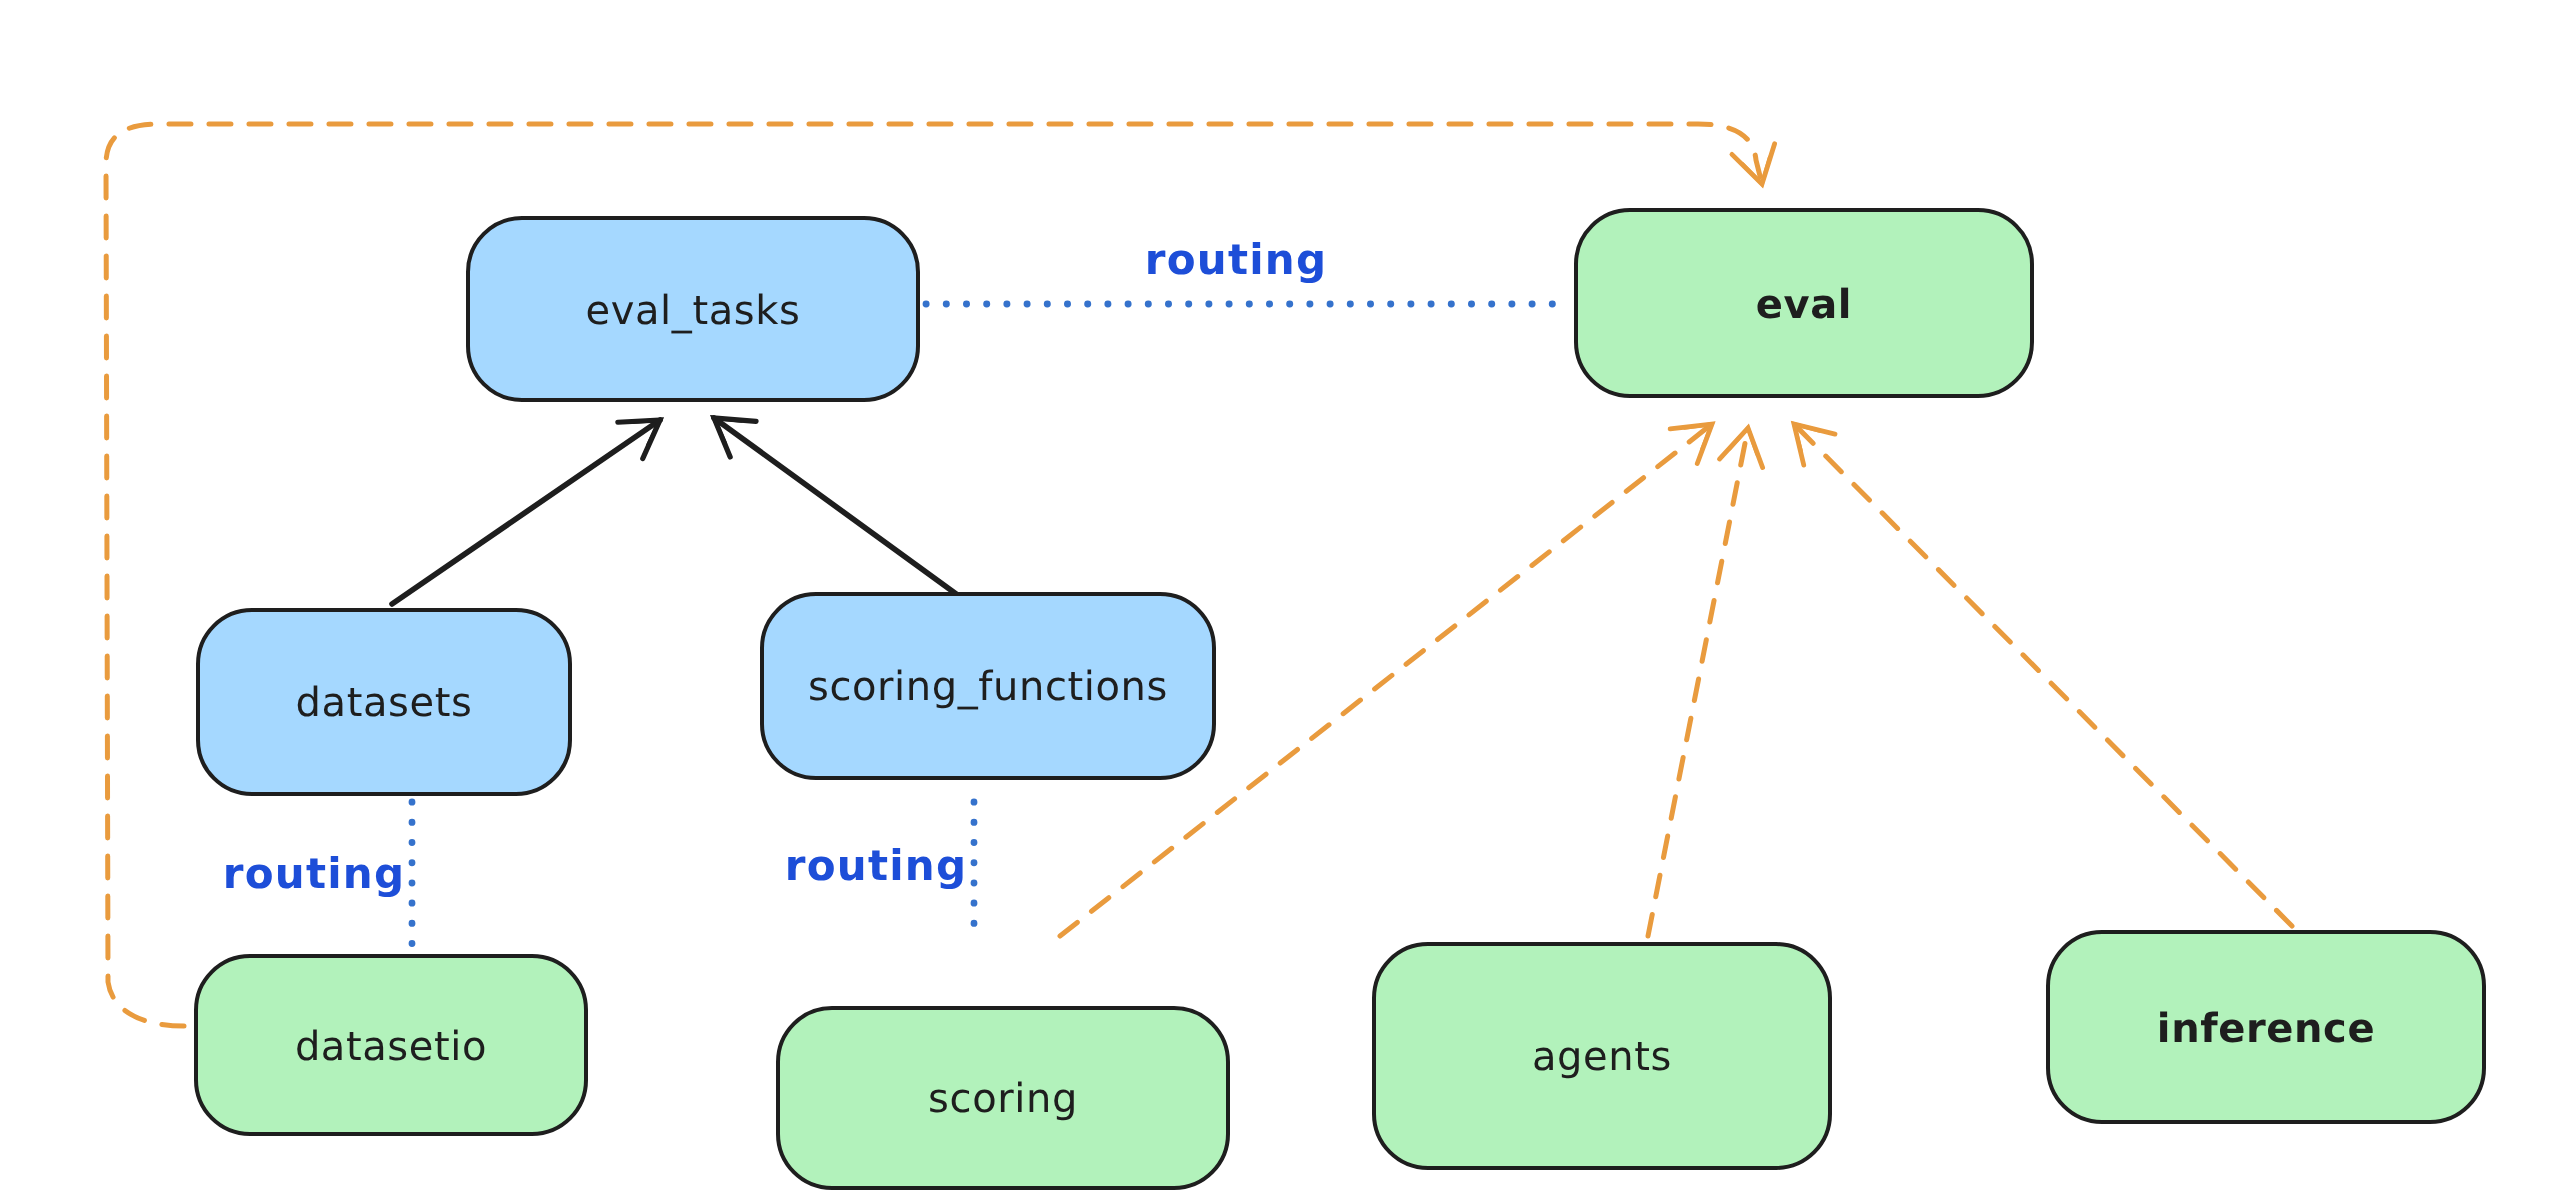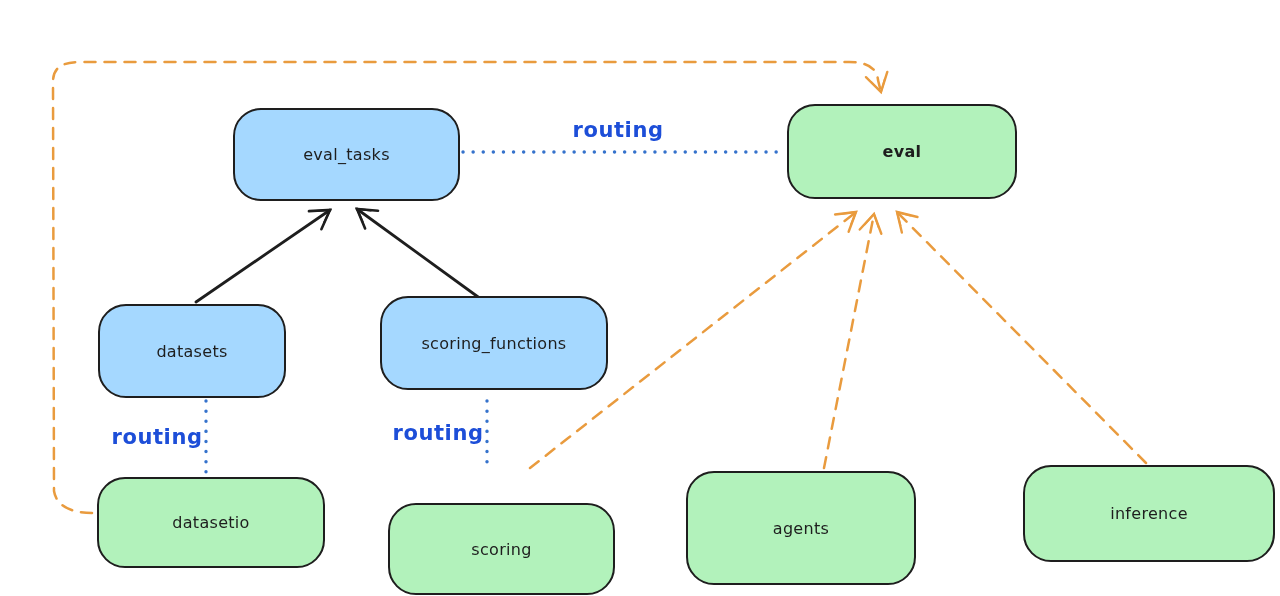--- a/index.html
+++ b/index.html
@@ -17,21 +17,21 @@
     width: 1280px; height: 596px;
   }
   .node {
     position: absolute;
     box-sizing: border-box;
     border: 2.6px solid #1e1e1e;
     border-radius: 28px;
     display: flex;
     align-items: center;
     justify-content: center;
-    font-size: 16px;
+    font-size: 20px;
     color: #1e1e1e;
     letter-spacing: 0.3px;
     text-align: center;
   }
   .node.api      { background: #a5d8ff; }
   .node.provider { background: #b2f2bb; }
   .routing-label {
     position: absolute;
     transform: translate(-50%, -50%);
     color: #1d4ed8;
@@ -78,30 +78,30 @@
   <div class="node api" style="left:98px; top:304px; width:188px; height:94px;">
     <span>datasets</span>
   </div>
   <div class="node api" style="left:380px; top:296px; width:228px; height:94px;">
     <span>scoring_functions</span>
   </div>
 
   <div class="node provider" style="left:787px; top:104px; width:230px; height:95px;font-weight:bold;">
     <span>eval</span>
   </div>
-  <div class="node provider" style="left:97px; top:477px; width:228px; height:91px;">
+  <div class="node provider" style="left:97px; top:477px; width:197px; height:91px;">
     <span>datasetio</span>
   </div>
   <div class="node provider" style="left:388px; top:471px; width:227px; height:92px;margin-top:32px;">
     <span>scoring</span>
   </div>
   <div class="node provider" style="left:686px; top:471px; width:230px; height:114px;">
     <span>agents</span>
   </div>
-  <div class="node provider" style="left:1023px; top:465px; width:252px; height:97px;">
+  <div class="node provider" style="left:1023px; top:465px; width:220px; height:97px;font-weight:bold;">
     <span>inference</span>
   </div>
 
   <span class="routing-label" style="left:618px; top:130px;">routing</span>
   <span class="routing-label" style="left:157px; top:437px;">routing</span>
   <span class="routing-label" style="left:438px; top:433px;">routing</span>
 
 </div>
 
 </body></html>

